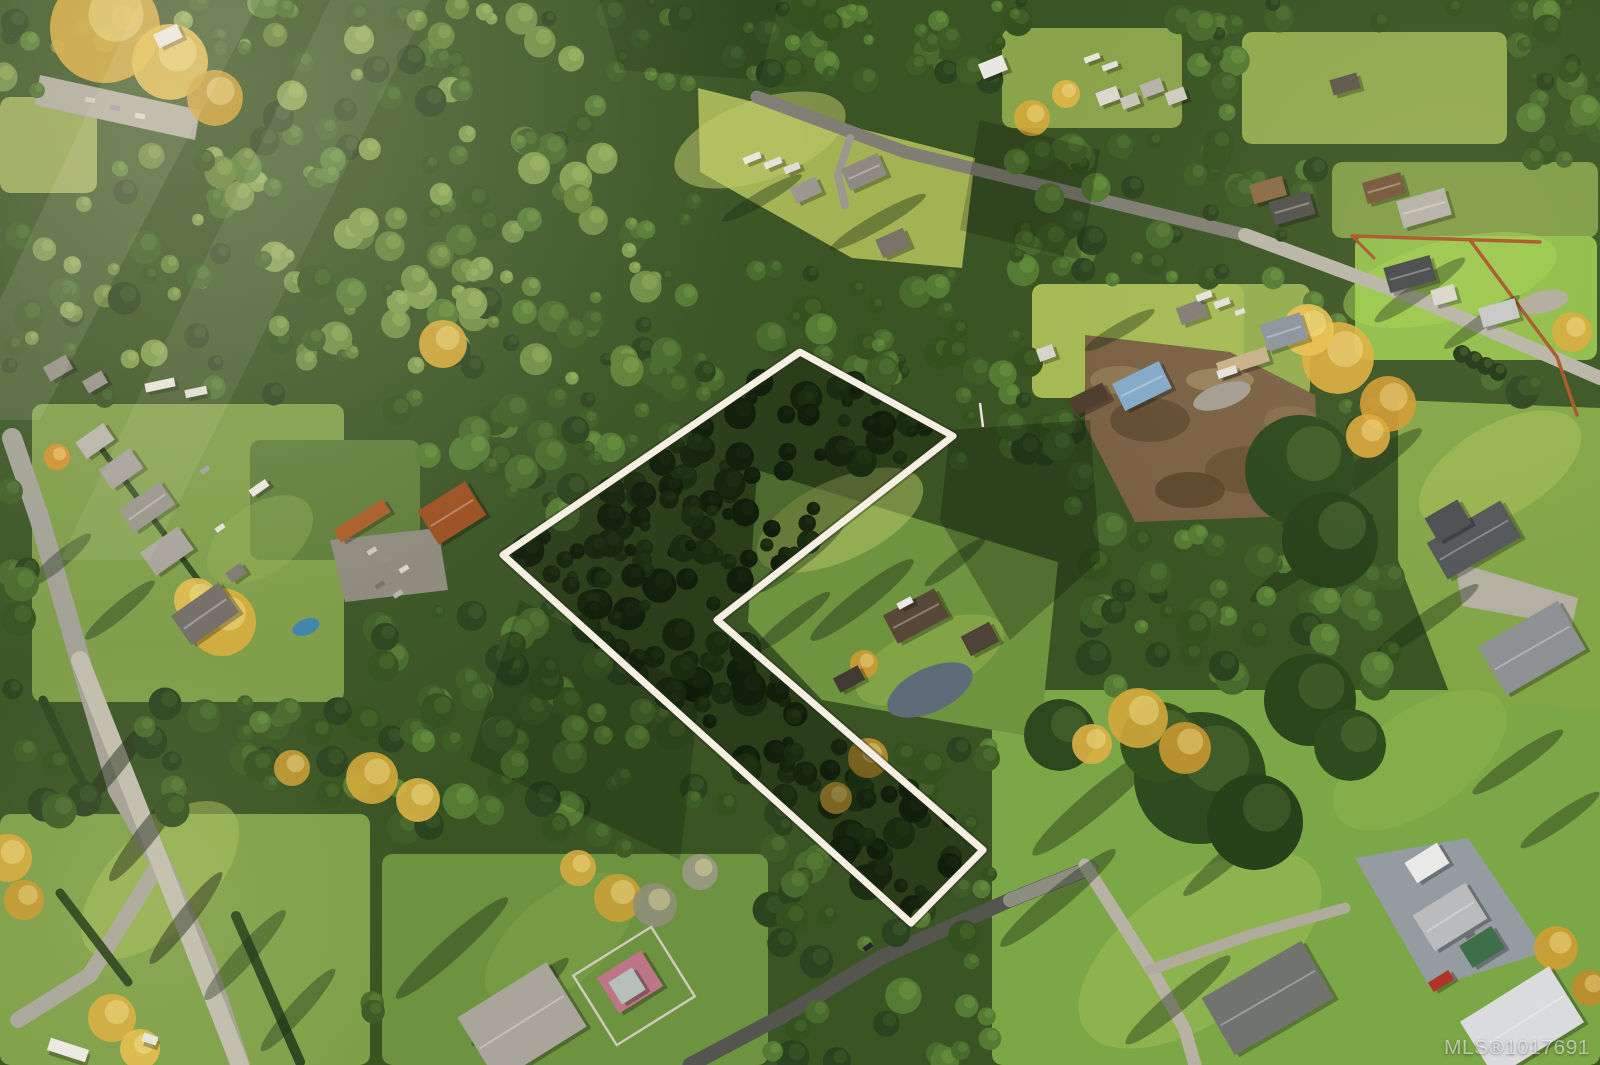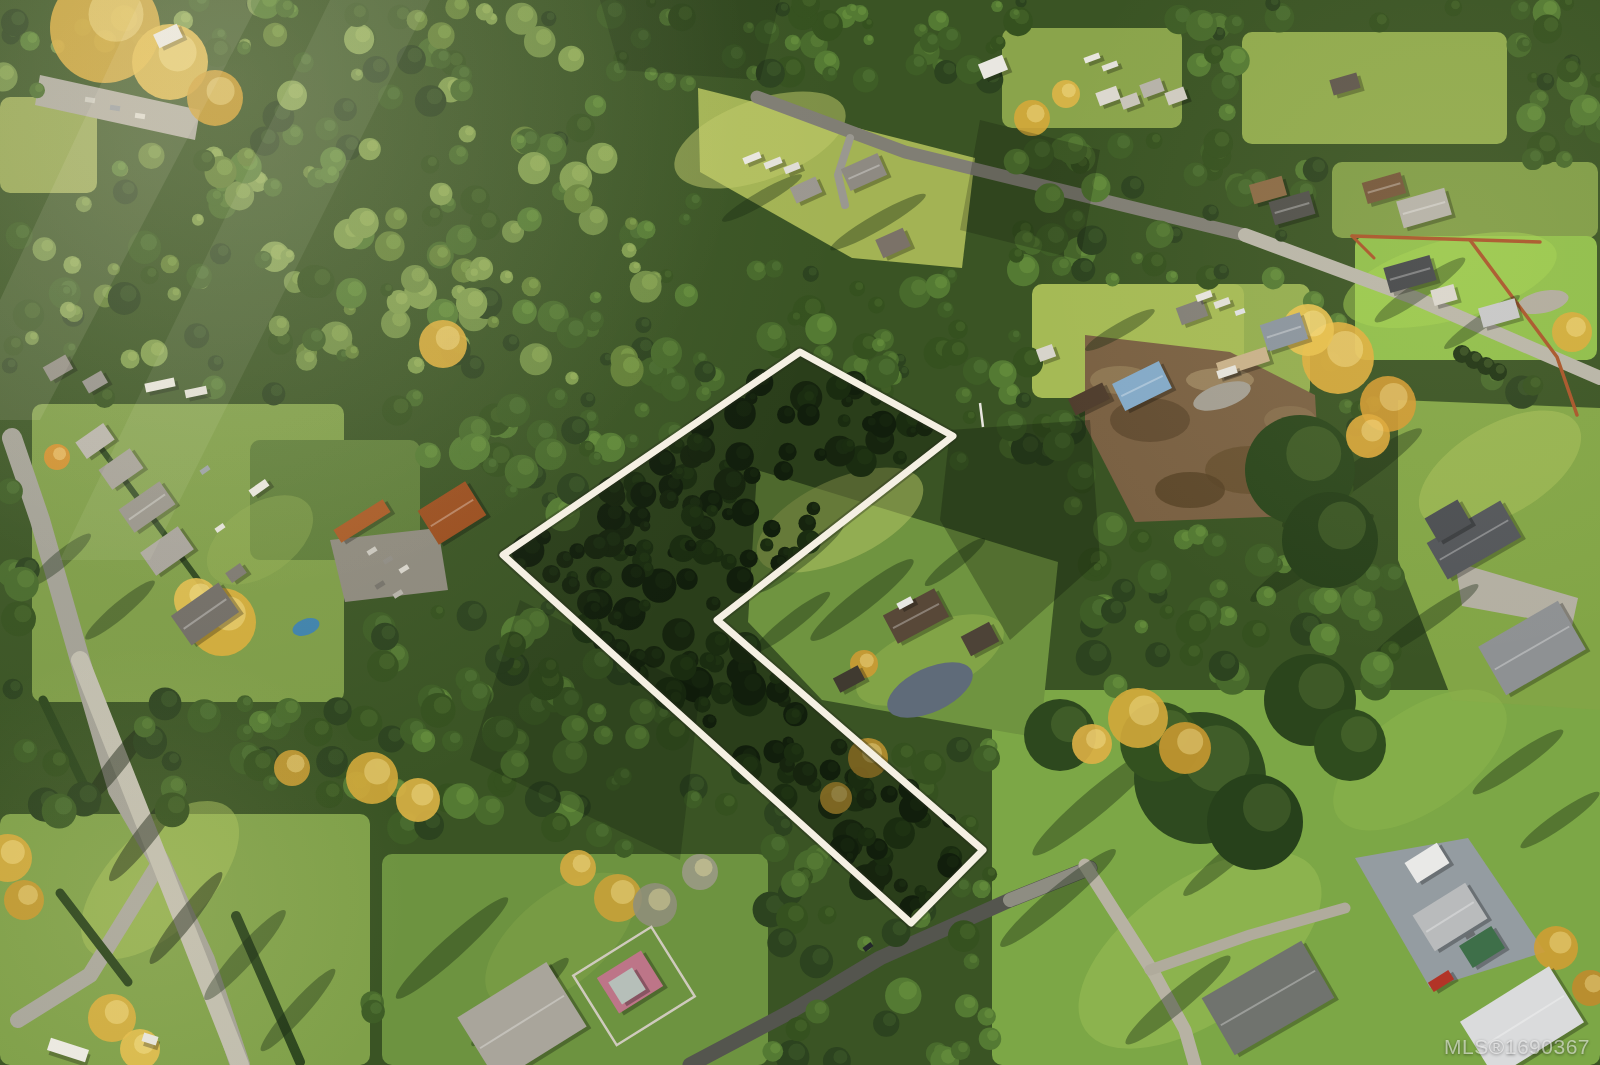--- a/index.html
+++ b/index.html
@@ -2011,14 +2011,14 @@
         <polygon points="140,0 260,0 40,420 0,420 0,300" fill="rgba(255,250,230,0.10)"></polygon>
         <polygon points="330,0 430,0 150,560 60,560" fill="rgba(255,250,230,0.08)"></polygon>
         <circle cx="150" cy="900" r="260" fill="url(#hz2)" opacity="0.1"></circle>
         <circle cx="1450" cy="250" r="420" fill="url(#hz2)" opacity="0.08"></circle>
       </g>
       <g>
         <polygon points="800,352 953,436 717,620 983,850 911,923 503,555" fill="none" stroke="rgba(40,45,30,0.35)" stroke-width="11" stroke-linejoin="round"></polygon>
         <polygon points="800,352 953,436 717,620 983,850 911,923 503,555" fill="none" stroke="#f5f0e3" stroke-width="7" stroke-linejoin="round"></polygon>
       </g>
     </svg>
-  <div class="watermark">MLS®1690367</div>
+  <div class="watermark">MLS®1017691</div>
 </div>
 
 </body></html>

